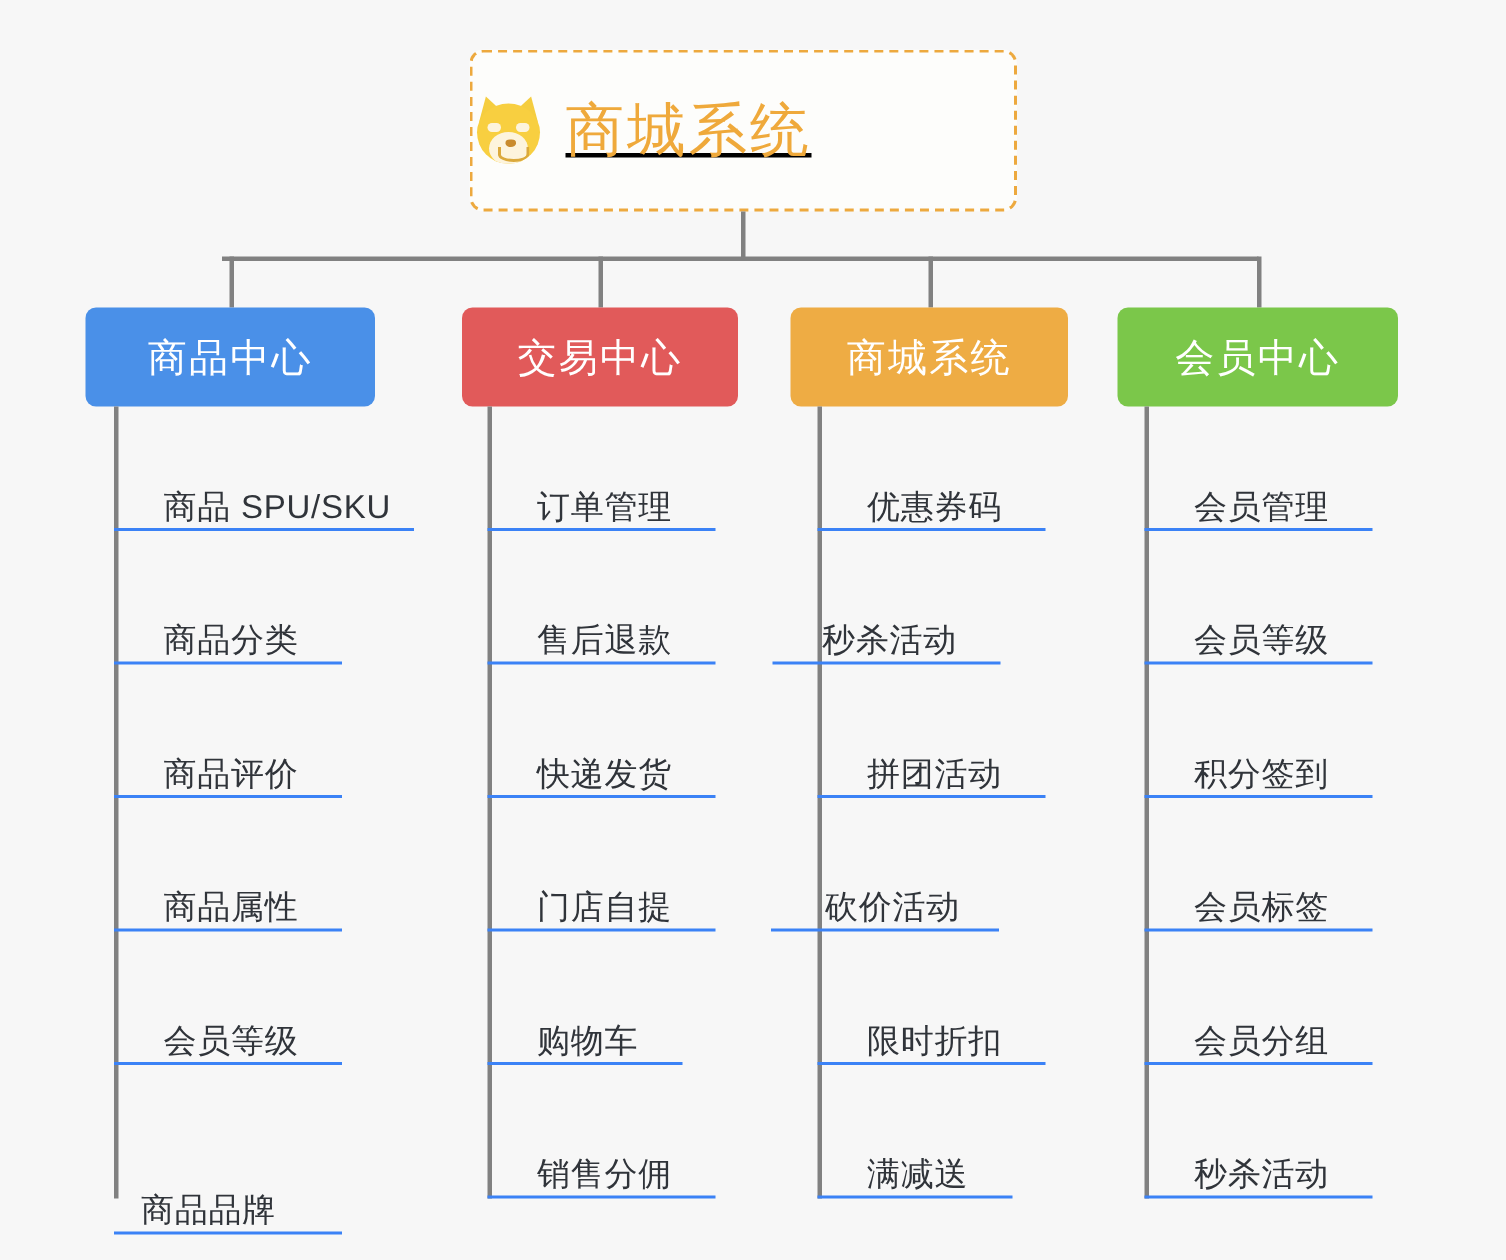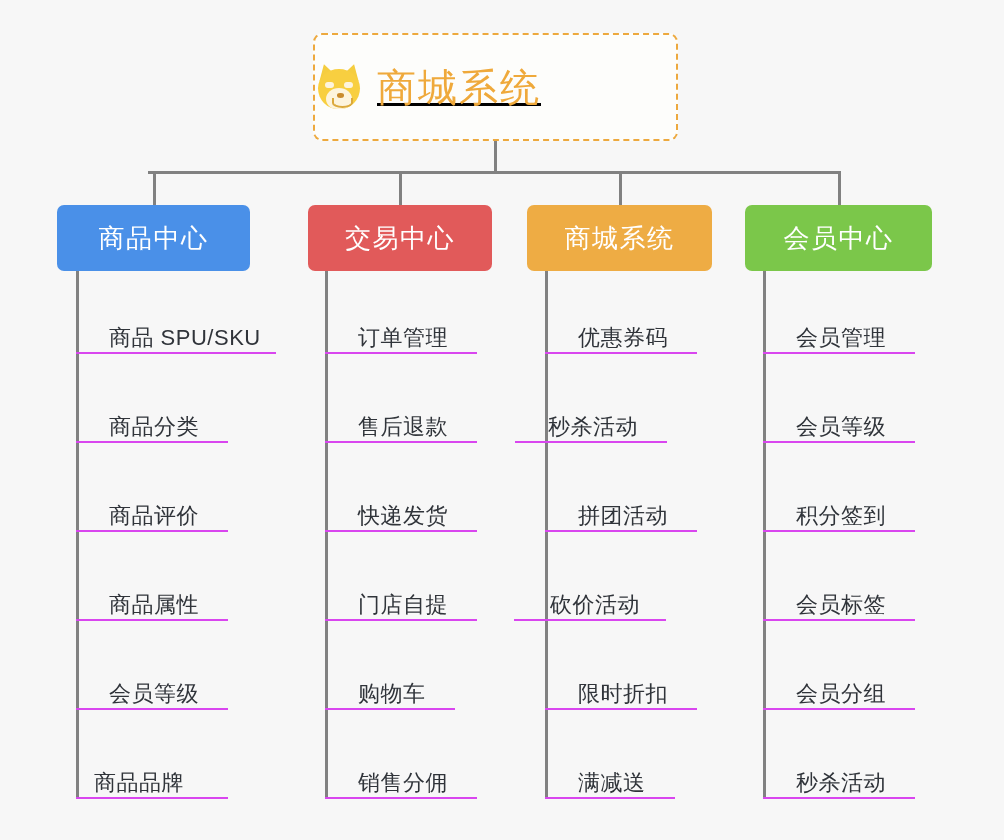--- a/index.html
+++ b/index.html
@@ -134,21 +134,21 @@
   .branch-spine {
     position: absolute;
     width: 3px;
     background: #818181;
     top: 271px;
   }
   .leaf {
     position: absolute;
     height: 40px;
     box-sizing: border-box;
-    border-bottom: 2px solid #d946ef;
+    border-bottom: 2px solid #3b82f6;
     display: flex;
     align-items: flex-end;
     padding-left: 33px;
   }
   .leaf-label {
     font-size: 22px;
     color: #30343a;
     line-height: 1.28;
     white-space: nowrap;
     letter-spacing: 0.5px;
@@ -191,21 +191,21 @@
       </div>
       <div class="leaf" style="left: 76px; top: 492px; width: 152px;">
         <span class="leaf-label">商品评价</span>
       </div>
       <div class="leaf" style="left: 76px; top: 581px; width: 152px;">
         <span class="leaf-label">商品属性</span>
       </div>
       <div class="leaf" style="left: 76px; top: 670px; width: 152px;">
         <span class="leaf-label">会员等级</span>
       </div>
-      <div class="leaf" style="left: 76px; top: 759px; width: 152px; padding-left: 18px;">
+      <div class="leaf" style="left: 76px; top: 783px; width: 152px; padding-left: 18px;">
         <span class="leaf-label">商品品牌</span>
       </div>
       <div class="conn conn-v-branch" style="left: 399px;"></div>
       <div class="cat-box" style="left: 308px; width: 184px; background: rgb(225, 90, 90);">
         <span class="cat-label">交易中心</span>
       </div>
       <div class="branch-spine" style="left: 325px; height: 528px;"></div>
       <div class="leaf" style="left: 325px; top: 314px; width: 152px;">
         <span class="leaf-label">订单管理</span>
       </div>

